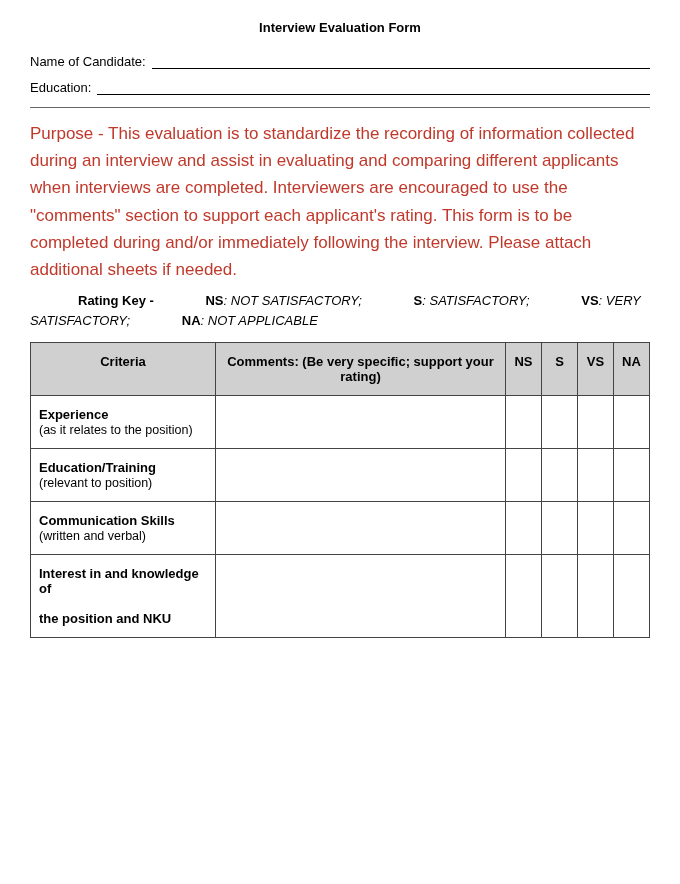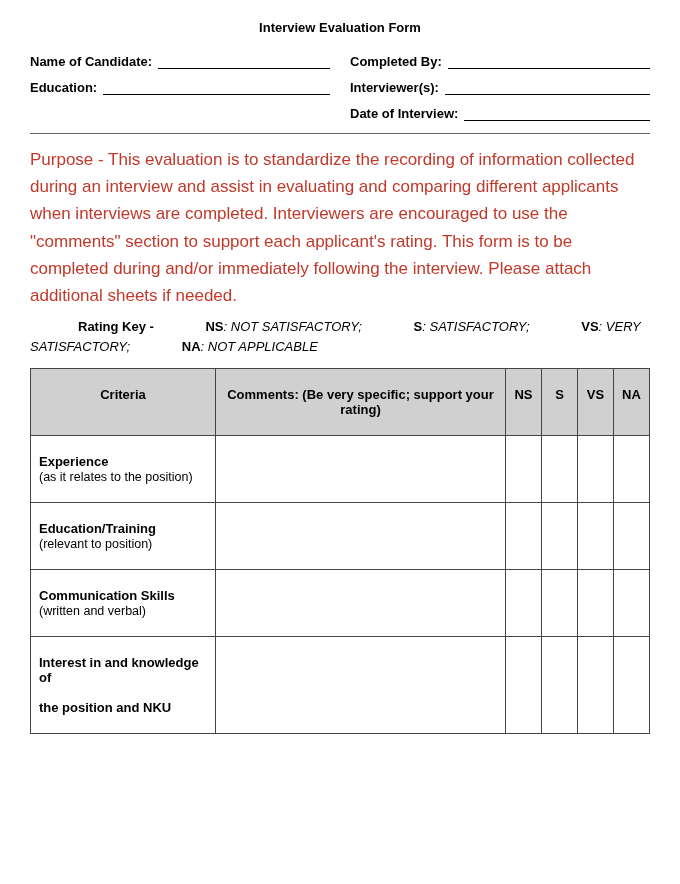--- a/index.html
+++ b/index.html
@@ -21,21 +21,20 @@
     .header-fields {
       display: flex;
       gap: 20px;
       margin-bottom: 8px;
     }
     .header-col {
       flex: 1;
       display: flex;
       flex-direction: column;
       gap: 10px;
-      font-weight: bold;
     }
     .field-row {
       display: flex;
       align-items: flex-end;
       gap: 6px;
       font-size: 13px;
     }
     .field-label {
       white-space: nowrap;
       font-size: 13px;
@@ -67,21 +66,21 @@
       font-style: normal;
       padding-left: 48px;
     }
     table {
       width: 100%;
       border-collapse: collapse;
       margin-top: 4px;
     }
     table th, table td {
       border: 1.5px solid #444;
-      padding: 18px 8px;
+      padding: 11px 8px;
       vertical-align: top;
       font-size: 13px;
     }
     .th-criteria {
       background: #d0d0d0;
       font-weight: bold;
       width: 185px;
     }
     .th-comments {
       background: #d0d0d0;
@@ -124,34 +123,20 @@
 <div class="page-title">Interview Evaluation Form</div>
 
 <div class="header-fields">
   <div class="header-col">
     <div class="field-row">
       <span class="field-label">Name of Candidate:</span>
       <div class="field-line"></div>
     </div>
     <div class="field-row">
       <span class="field-label">Education:</span>
-      <div class="field-line"></div>
-    </div>
-  </div>
-  <div class="header-col">
-    <div class="field-row">
-      <span class="field-label">Completed By:</span>
-      <div class="field-line"></div>
-    </div>
-    <div class="field-row">
-      <span class="field-label">Interviewer(s):</span>
-      <div class="field-line"></div>
-    </div>
-    <div class="field-row">
-      <span class="field-label">Date of Interview:</span>
       <div class="field-line"></div>
     </div>
   </div>
 </div>
 
 <hr class="divider">
 
 <div class="purpose-text">Purpose - This evaluation is to standardize the recording of information collected during an interview and assist in evaluating and comparing different applicants when interviews are completed. Interviewers are encouraged to use the "comments" section to support each applicant's rating. This form is to be completed during and/or immediately following the interview. Please attach additional sheets if needed.</div>
 
 <div class="rating-key">

